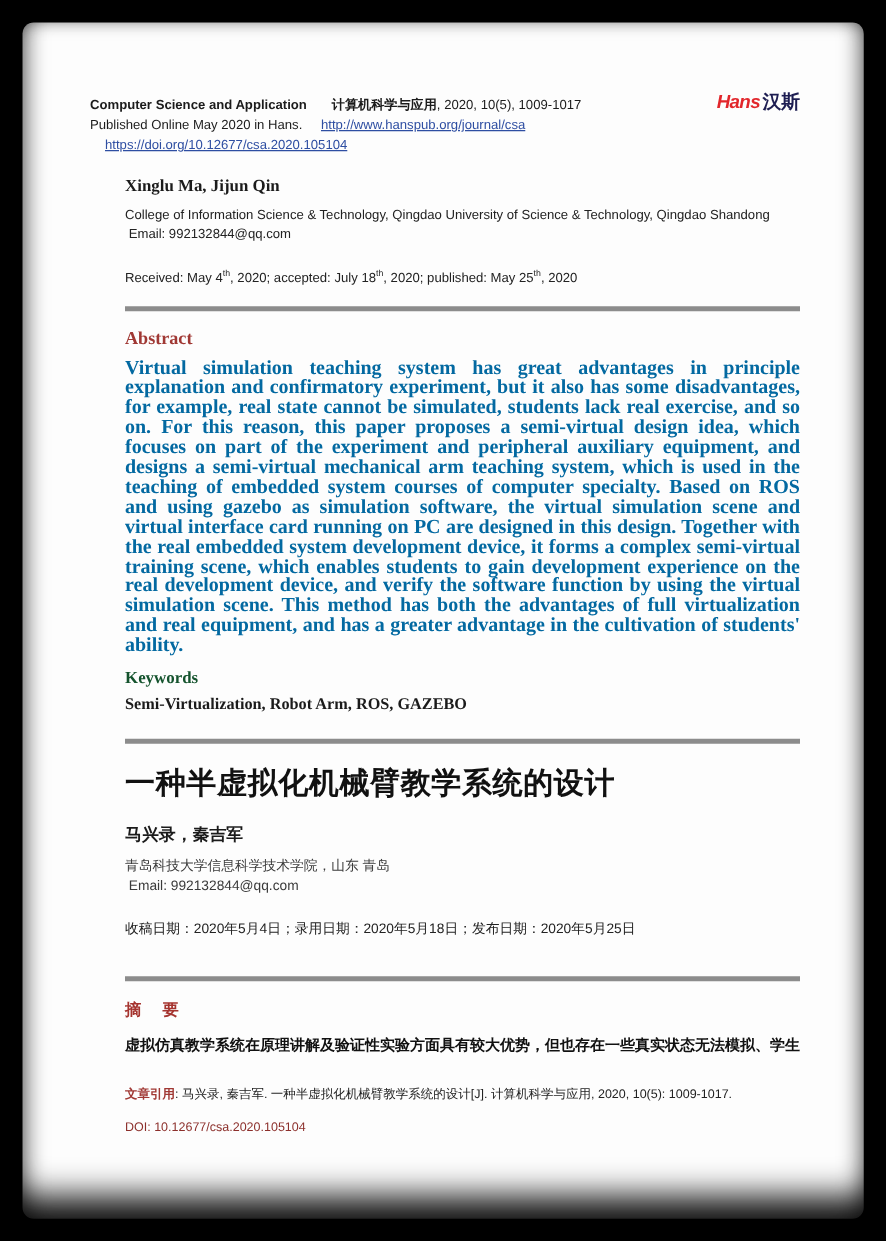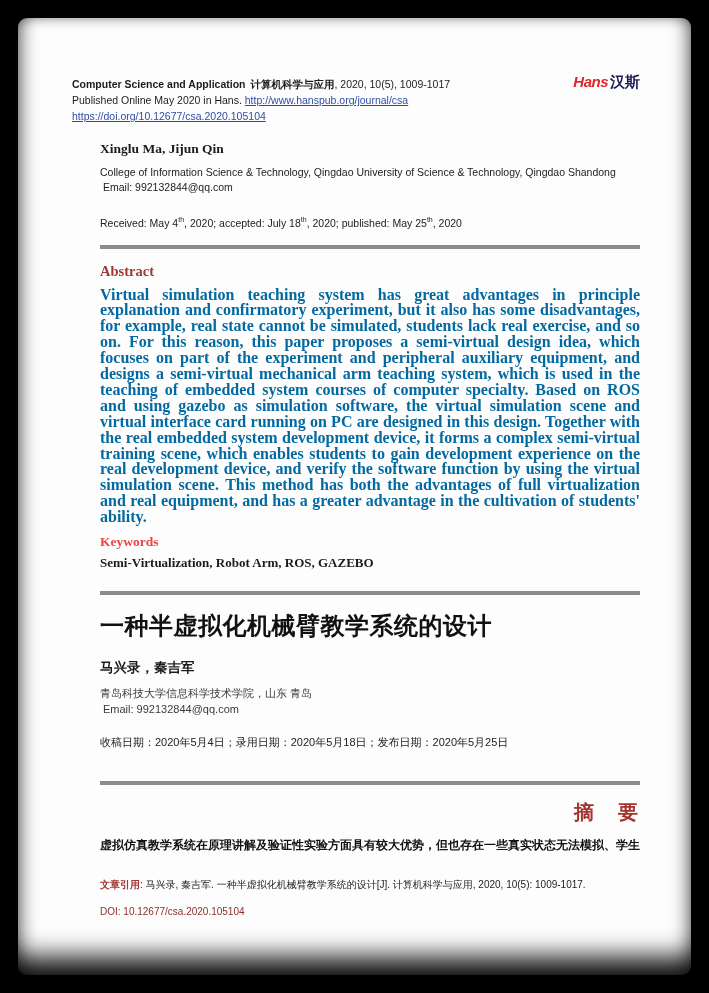--- a/index.html
+++ b/index.html
@@ -35,22 +35,22 @@
   }
   .serif{font-family:"Liberation Serif","DejaVu Serif",serif;}
 
   
   .journal-header{
     display:flex;justify-content:space-between;align-items:flex-start;
     font-size:10.5px;line-height:16px;color:#1c1c1c;
   }
   .jh-left{white-space:nowrap;}
   .jh-bold{font-weight:bold;}
-  .jh-zh{font-weight:bold;margin-left:5px;}
-  a.link{color:#2e4ea2;text-decoration:underline;cursor:pointer;}
+  .jh-zh{font-weight:bold;margin-left:20px;}
+  a.link{color:#2e4ea2;text-decoration:underline;cursor:pointer;margin-left:12px;}
   .hans-logo{font-size:15px;font-weight:bold;white-space:nowrap;margin-top:-2px;}
   .hans-en{color:#e2262b;font-style:italic;letter-spacing:-0.5px;}
   .hans-zh{color:#1d1d52;margin-left:2px;}
 
   
   .main{width:540px;margin-left:28px;}
   .paper-title{
     margin-top:57px;
     font-size:27px;line-height:35px;font-weight:bold;color:#111;
     letter-spacing:-0.2px;
@@ -64,32 +64,32 @@
   .rule{margin-top:16px;height:4px;background:#8c8c8c;border:none;}
   .rule-2{margin-top:20px;}
   .rule-3{margin-top:31px;height:3.5px;}
   .sec-heading{
     margin-top:14px;font-size:14.5px;font-weight:bold;color:#a03834;
   }
   .abstract-body{
     margin-top:7px;font-size:16px;line-height:15.9px;font-weight:bold;
     text-align:justify;color:#0369a1;
   }
-  .kw-heading{margin-top:9px;font-size:13.5px;font-weight:bold;color:#ef4444;}
+  .kw-heading{margin-top:9px;font-size:13.5px;font-weight:bold;color:#14532d;}
   .kw-text{margin-top:5px;font-size:13px;font-weight:bold;}
 
   
   .zh-title{
     margin-top:15px;font-size:24px;font-weight:bold;color:#111;
     letter-spacing:0.5px;
   }
   .zh-authors{margin-top:17px;font-size:13.5px;font-weight:bold;}
   .zh-affil{margin-top:9px;font-size:11px;line-height:15.5px;color:#3a3a3a;}
   .zh-dates{margin-top:18px;font-size:11px;color:#222;}
-  .zh-abs-heading{margin-top:14px;font-size:20px;font-weight:bold;color:#a5342f;letter-spacing:2px;text-align:right;}
+  .zh-abs-heading{margin-top:14px;font-size:13px;font-weight:bold;color:#a5342f;letter-spacing:2px;}
   .zh-abs-line{margin-top:11px;font-size:12px;font-weight:bold;text-align:justify;color:#111;}
 
   
   .footer{margin-top:23px;font-size:10px;line-height:15px;color:#222;}
   .cite-label{color:#a03834;font-weight:bold;}
   .doi-line{font-size:10px;color:#8c2f2b;margin-top:12px;}
 </style>
 </head>
 <body>
 

